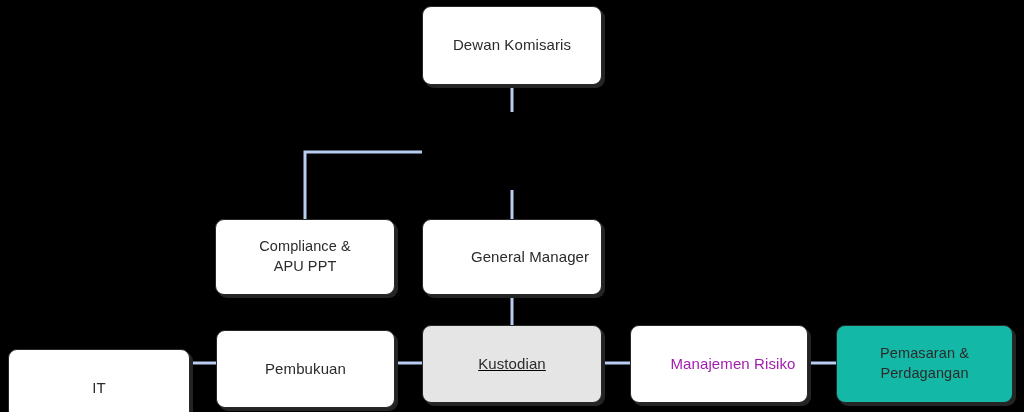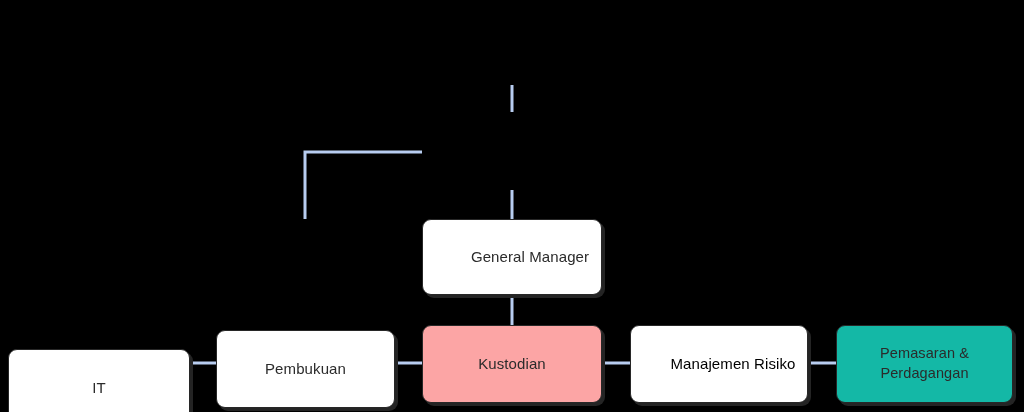--- a/index.html
+++ b/index.html
@@ -63,41 +63,48 @@
         <path d="M 422 152 L 305 152 L 305 219"></path>
         <path d="M 512 190 L 512 219"></path>
         <path d="M 512 295 L 512 325"></path>
         <path d="M 422 363 L 395 363"></path>
         <path d="M 216 363 L 190 363"></path>
         <path d="M 602 363 L 630 363"></path>
         <path d="M 808 363 L 836 363"></path>
       </g>
   </svg>
 
+  <div class="node-box" style="left: 422px; top: 6px; width: 180px; height: 79px; background: rgb(255, 255, 255); border-color: rgb(39, 39, 39);">
+    <span class="node-label" style="color: rgb(43, 43, 43);">Dewan Komisaris</span>
+  </div>
 
 
+  <div class="node-box" style="left: 215px; top: 219px; width: 180px; height: 76px; background: rgb(255, 255, 255); border-color: rgb(39, 39, 39);">
+    <span class="node-label two-line" style="color: rgb(43, 43, 43);">Compliance &amp;
+APU PPT</span>
+  </div>
 
   <div class="node-box" style="left: 422px; top: 219px; width: 180px; height: 76px; background: rgb(255, 255, 255); border-color: rgb(39, 39, 39); padding-left: 36px;">
     <span class="node-label" style="color: rgb(43, 43, 43);">General Manager</span>
   </div>
 
   <div class="node-box" style="left: 8px; top: 325px; width: 182px; height: 78px; background: rgb(255, 255, 255); border-color: rgb(39, 39, 39); margin-top: 24px;">
     <span class="node-label" style="color: rgb(43, 43, 43);">IT</span>
   </div>
 
   <div class="node-box" style="left: 216px; top: 330px; width: 179px; height: 78px; background: rgb(255, 255, 255); border-color: rgb(39, 39, 39);">
     <span class="node-label" style="color: rgb(43, 43, 43);">Pembukuan</span>
   </div>
 
-  <div class="node-box" style="left: 422px; top: 325px; width: 180px; height: 78px; background: #fca5a5; border-color: rgb(39, 39, 39);">
+  <div class="node-box" style="left: 422px; top: 325px; width: 180px; height: 78px; background: #e5e5e5; border-color: rgb(39, 39, 39); text-decoration: underline;">
     <span class="node-label" style="color: rgb(43, 43, 43);">Kustodian</span>
   </div>
 
   <div class="node-box" style="left: 630px; top: 325px; width: 178px; height: 78px; background: rgb(255, 255, 255); border-color: rgb(39, 39, 39);">
-    <span class="node-label" style="color: #000000; margin-left: 28px;">Manajemen Risiko</span>
+    <span class="node-label" style="color: #a21caf; margin-left: 28px;">Manajemen Risiko</span>
   </div>
 
   <div class="node-box" style="left: 836px; top: 325px; width: 177px; height: 78px; background: #14b8a6; border-color: rgb(39, 39, 39);">
     <span class="node-label two-line" style="color: rgb(43, 43, 43);">Pemasaran &amp;
 Perdagangan</span>
   </div>
 
 </div>
 
 </body></html>

